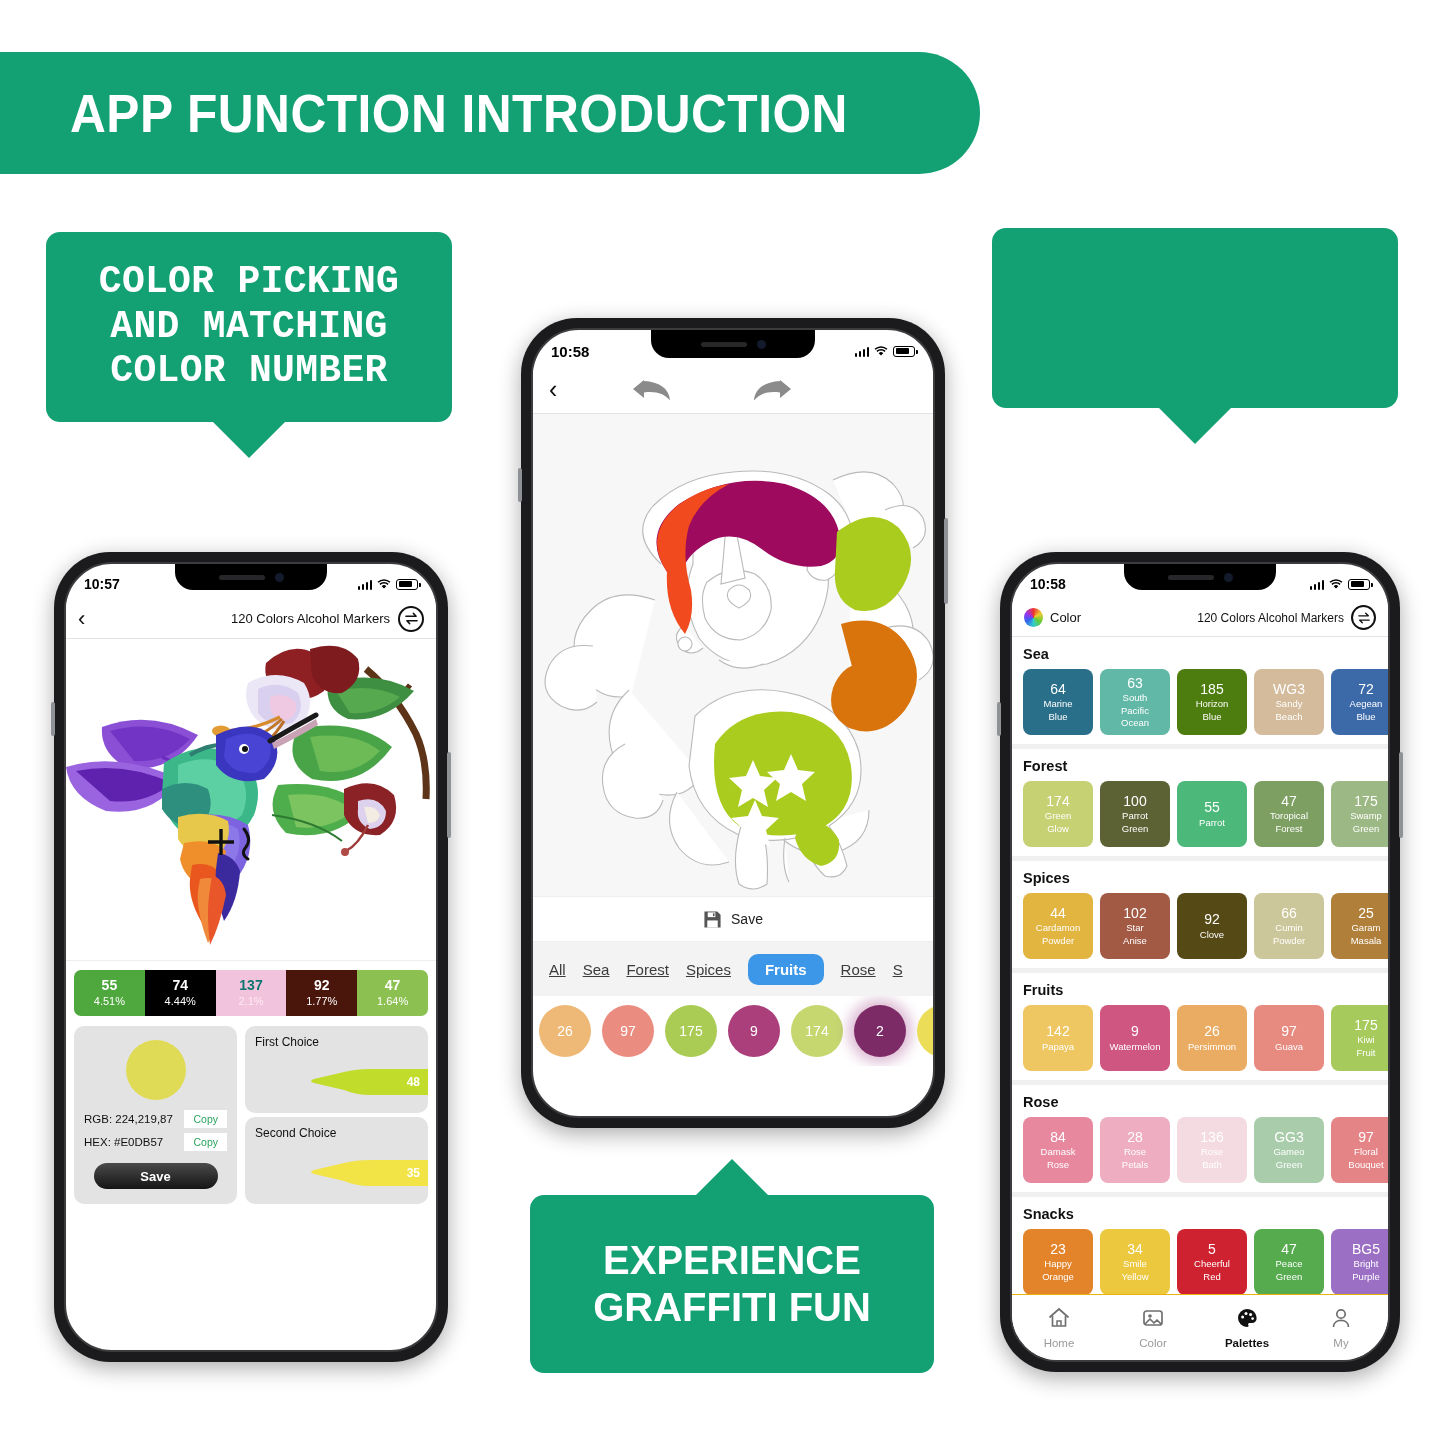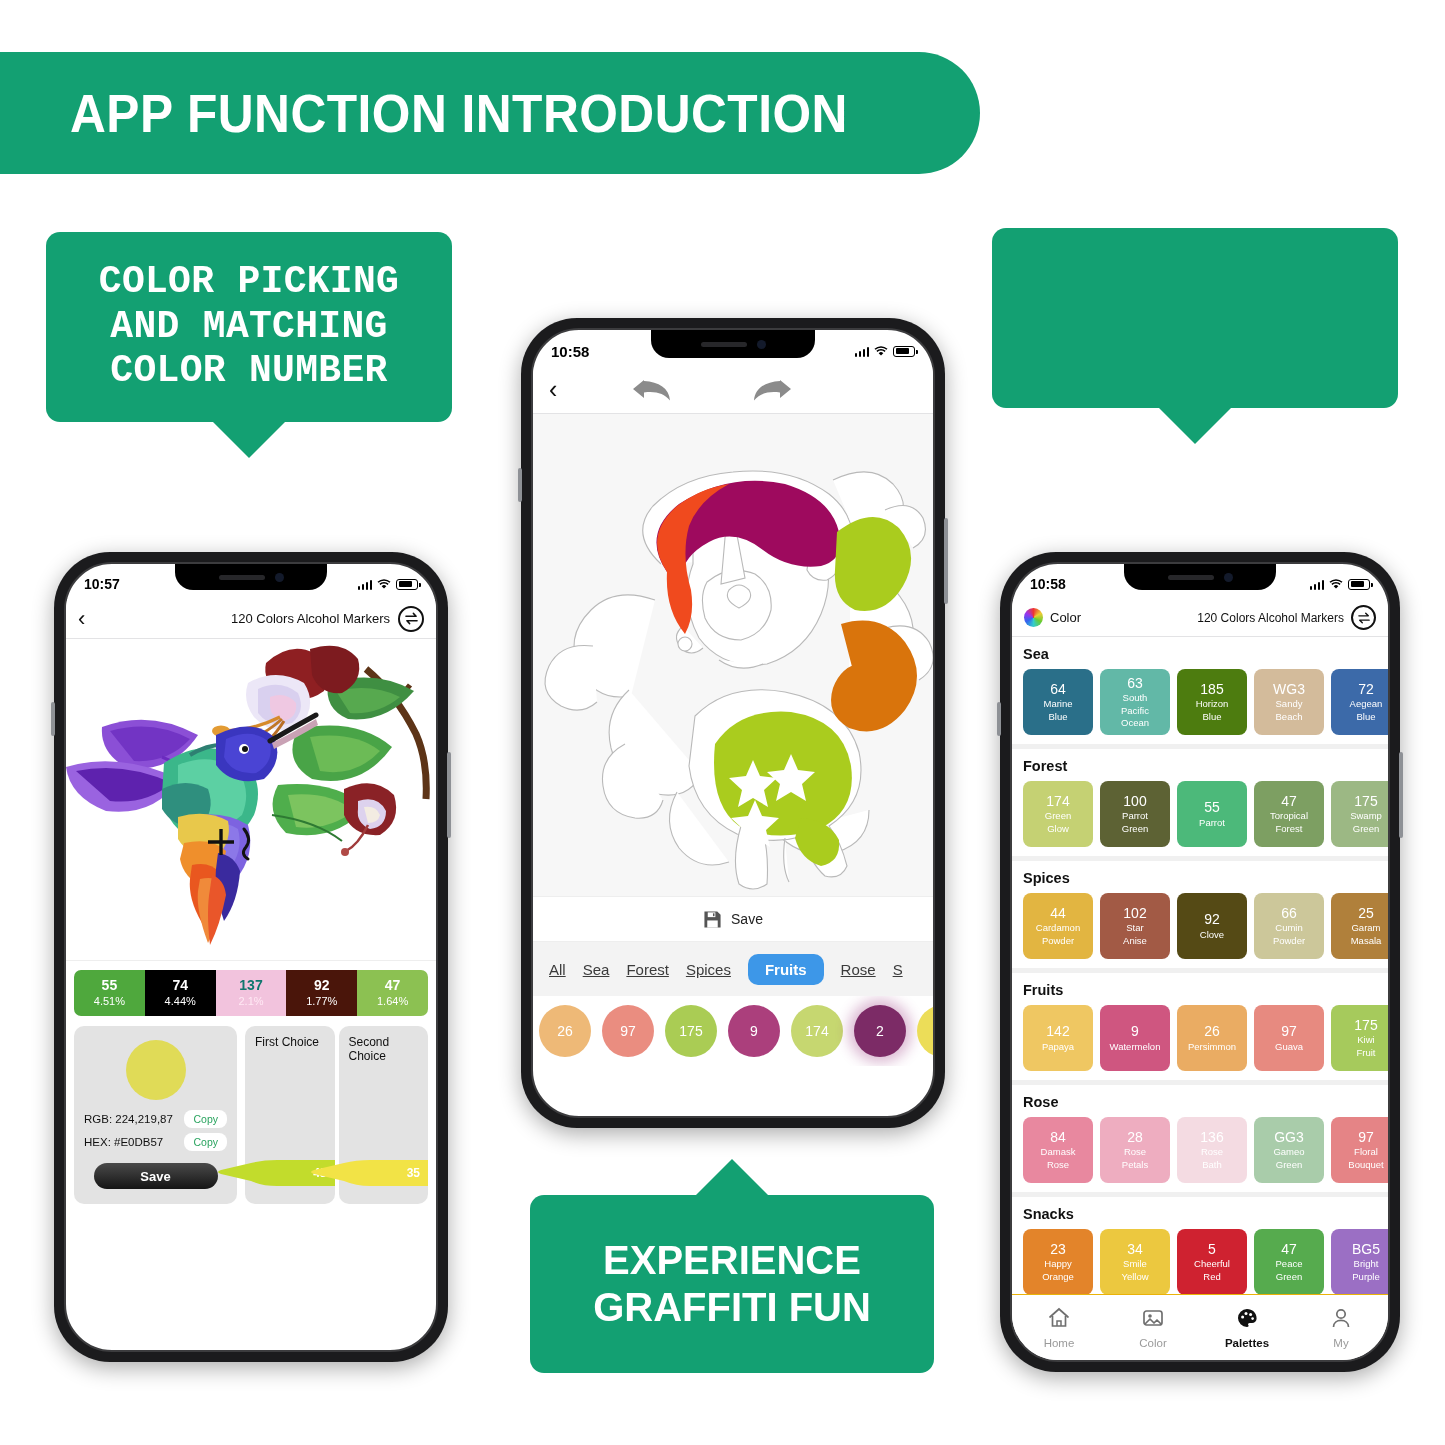--- a/index.html
+++ b/index.html
@@ -168,29 +168,29 @@
   .lower-left { display: flex; gap: 8px; margin: 10px 8px 0 8px; height: 178px; }
   .panel-a {
     width: 163px; background: #e3e3e3; border-radius: 10px;
     padding: 10px; display: flex; flex-direction: column; align-items: center;
   }
   .big-dot { width: 60px; height: 60px; border-radius: 50%; background:#e0db57; margin: 4px 0 10px; }
   .info-row { display: flex; align-items: center; width: 100%; margin-bottom: 5px; }
   .info-row .lbl { font-size: 11.5px; color:#111; flex:1; }
   .copy-btn {
     background:#fff; color:#2aa45f; font-size: 10.5px;
-    padding: 3px 9px; border-radius: 8px;
+    padding: 3px 9px; border-radius: 0;
   }
   .save-pill {
     margin-top: 7px; width: 124px; height: 26px;
     background: linear-gradient(#4a4a4a,#151515);
     border-radius: 14px; color: #fff; font-size: 13px; font-weight: bold;
     display:flex; align-items:center; justify-content:center;
   }
-  .panel-b { flex: 1; display: flex; flex-direction: row; gap: 4px; }
+  .panel-b { flex: 1; display: flex; flex-direction: column; gap: 4px; }
   .choice-card {
     flex: 1; background: #e3e3e3; border-radius: 10px;
     padding: 9px 10px; position: relative;
   }
   .choice-card .ttl { font-size: 12px; color:#111; }
   .marker-wrap { position:absolute; right: 0; bottom: 14px; width: 118px; height: 34px; }
   .marker-wrap svg { display:block; }
   .marker-num { position:absolute; right: 8px; top: 50%; transform: translateY(-50%);
                 color:#fff; font-size: 12px; font-weight: bold; }
 

